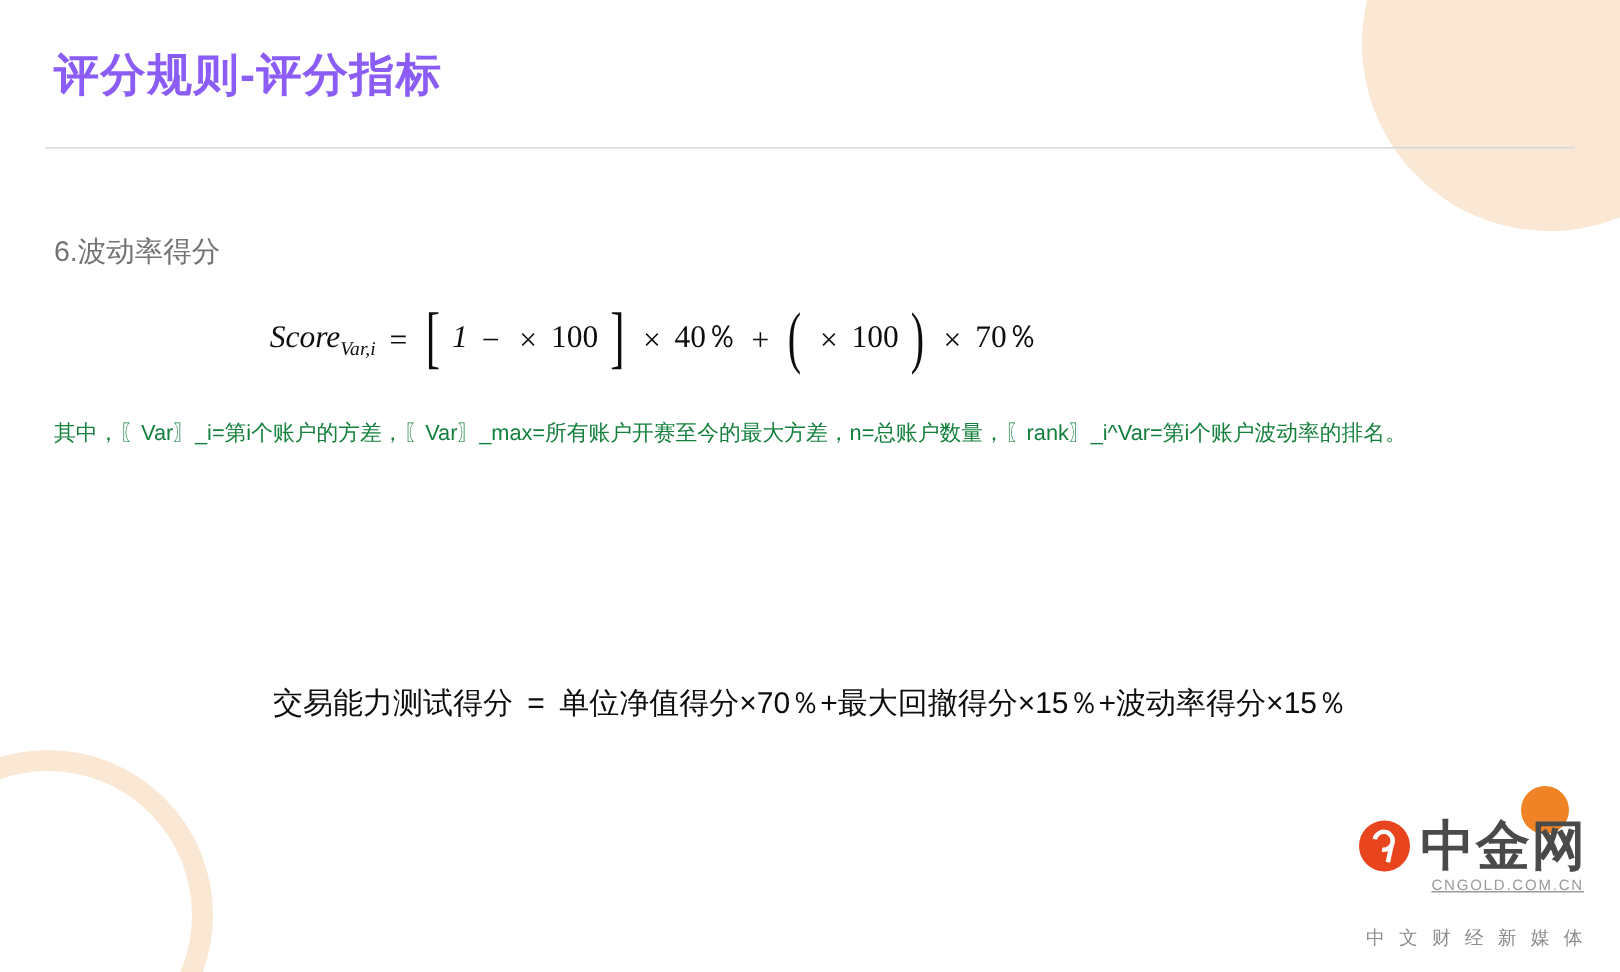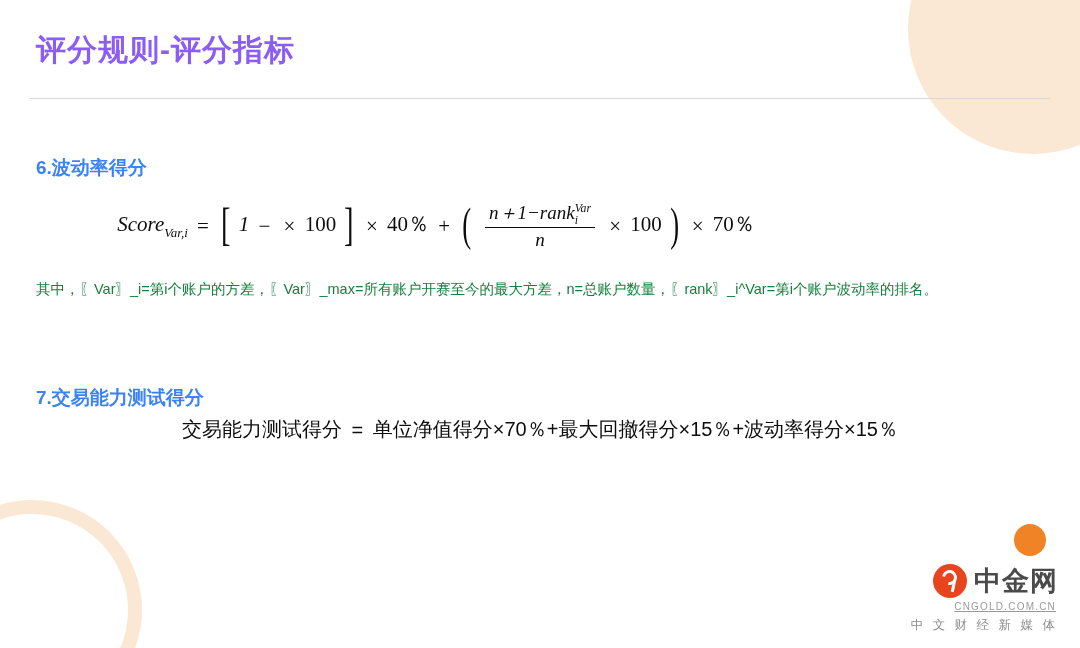--- a/index.html
+++ b/index.html
@@ -70,22 +70,22 @@
     top: 98px;
     width: 1020px;
     height: 1px;
     background: #d8d8d8;
     z-index: 2;
   }
 
   .section-head {
     position: absolute;
     font-size: 19px;
-    font-weight: bold;
-    color: #3b82f6;
+    font-weight: normal;
+    color: #737373;
     z-index: 2;
   }
   #sec6 { left: 36px; top: 155px; }
   #sec7 { left: 36px; top: 385px; }
 
   .formula {
     position: absolute;
     z-index: 2;
     font-family: "Liberation Serif", serif;
     color: #0d0d0d;
@@ -93,21 +93,21 @@
   }
   #formula6 {
     left: 0;
     top: 200px;
     width: 872px;
     text-align: center;
     font-size: 21px;
   }
   #formula7 {
     left: 0;
-    top: 415px;
+    top: 454px;
     width: 1080px;
     text-align: center;
     font-size: 21px;
   }
   .math {
     display: inline-block;
     vertical-align: middle;
   }
   .it { font-style: italic; }
   .frac {
@@ -218,39 +218,39 @@
     content: "";
     position: absolute;
     left: 19px;
     top: 16px;
     width: 3px;
     height: 12px;
     background: #ffffff;
     transform: rotate(12deg);
   }
   .logo-text {
-    font-size: 27px;
+    font-size: 36px;
     font-weight: bold;
     color: #4a4a4a;
     letter-spacing: 1px;
     line-height: 1;
   }
   .logo-url {
     font-size: 10px;
     color: #9a9a9a;
     letter-spacing: 1.2px;
     margin-top: 3px;
     margin-right: 2px;
     text-decoration: underline;
   }
   .logo-tag {
     font-size: 12.5px;
     color: #8c8c8c;
     letter-spacing: 3px;
-    margin-top: 5px;
+    margin-top: 21px;
   }
 </style>
 </head>
 <body>
 
 <div class="slide">
 
   <div class="deco-top-right"></div>
   <div class="deco-bottom-left"></div>
   <div class="deco-dot"></div>
@@ -267,35 +267,30 @@
       <span class="bracket">[</span>
       <span class="it">1</span>
       <span class="op">−</span>
       <span class="op">×</span>
       <span>100</span>
       <span class="bracket">]</span>
       <span class="op">×</span>
       <span>40％</span>
       <span class="op">+</span>
       <span class="paren">(</span>
-      <span class="frac">
-        <span class="num"><span class="it">n＋1−rank</span><span class="subsup"><span style="display:block">Var</span><span style="display:block">i</span></span></span>
-        <span class="den"><span class="it">n</span></span>
-      </span>
       <span class="op">×</span>
       <span>100</span>
       <span class="paren">)</span>
       <span class="op">×</span>
       <span>70％</span>
     </span>
   </div>
 
   <div class="note">其中，〖Var〗_i=第i个账户的方差，〖Var〗_max=所有账户开赛至今的最大方差，n=总账户数量，〖rank〗_i^Var=第i个账户波动率的排名。</div>
 
-  <div class="section-head" id="sec7">7.交易能力测试得分</div>
 
   <div class="formula" id="formula7">
     <span class="math cn-formula">
       <span>交易能力测试得分</span>
       <span class="op">=</span>
       <span>单位净值得分</span><span>×</span><span>70％</span><span>+</span><span>最大回撤得分</span><span>×</span><span>15％</span><span>+</span><span>波动率得分</span><span>×</span><span>15％</span>
     </span>
   </div>
 
   <div class="logo-wrap">

